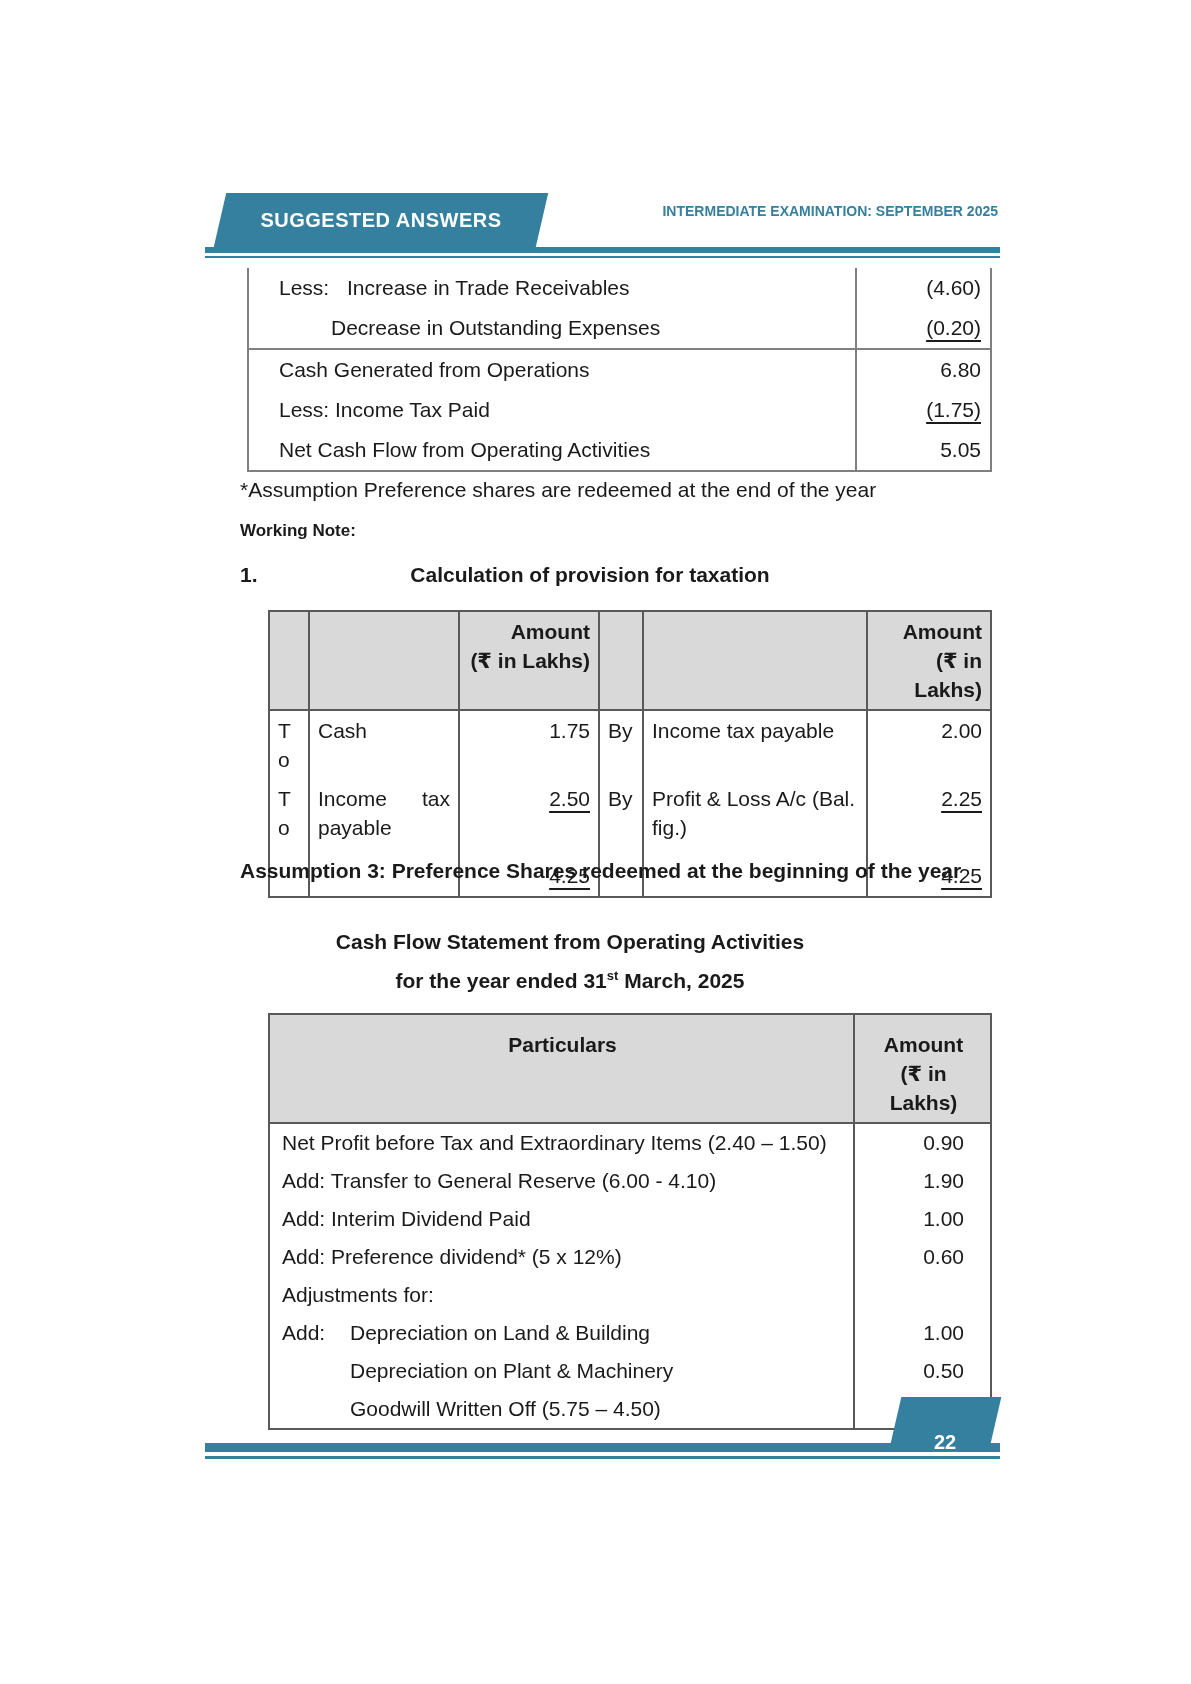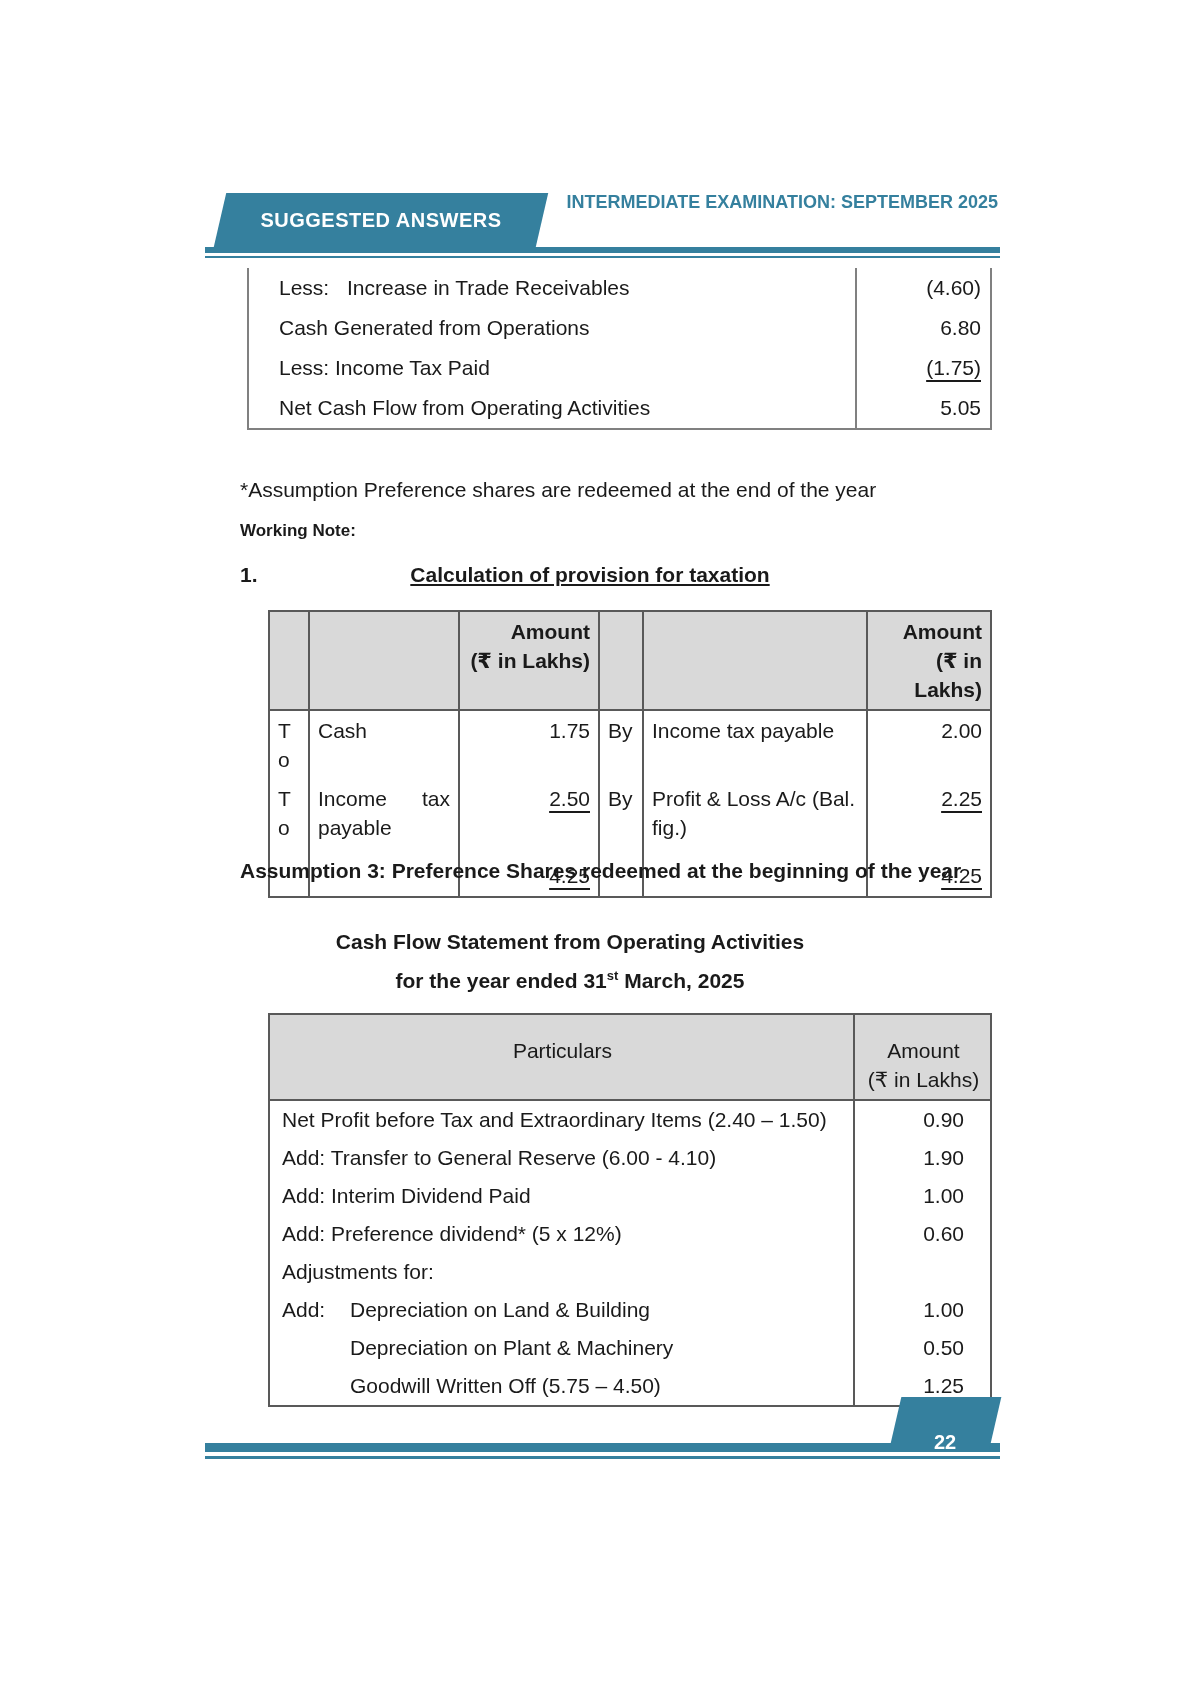--- a/index.html
+++ b/index.html
@@ -6,22 +6,22 @@
   body{font-family:"Liberation Sans","DejaVu Sans",sans-serif;color:#1a1a1a;}
   #page{position:relative;width:1191px;height:1684px;background:#fff;margin:0 auto;overflow:hidden;}
 
   
   .hdr-rule-thick{position:absolute;left:205px;top:247px;width:795px;height:6px;background:var(--accent-teal,#35809e);}
   .hdr-rule-thin{position:absolute;left:205px;top:256px;width:795px;height:2px;background:var(--accent-teal,#35809e);}
   .hdr-banner{position:absolute;left:220px;top:193px;width:322px;height:54px;}
   .hdr-banner-bg{position:absolute;inset:0;background:var(--accent-teal,#35809e);transform:skewX(-13deg);}
   .hdr-banner-label{position:absolute;inset:0;display:flex;align-items:center;justify-content:center;
     color:#fff;font-weight:bold;font-size:20px;letter-spacing:.5px;}
-  .hdr-title{position:absolute;top:192px;right:193px;color:var(--accent-teal,#35809e);
-    font-weight:bold;font-size:18px;white-space:nowrap;}
+  .hdr-title{position:absolute;top:203px;right:193px;color:var(--accent-teal,#35809e);
+    font-weight:bold;font-size:14px;white-space:nowrap;}
 
   
   table{border-collapse:collapse;table-layout:fixed;}
   td{font-size:21px;line-height:29px;vertical-align:top;word-wrap:break-word;}
   .num{text-align:right;}
   .u{ text-decoration:underline;text-decoration-thickness:2px;text-underline-offset:5px;}
   .prefix{display:inline-block;width:68px;}
 
   
   .tt{position:absolute;left:247px;top:268px;width:743px;}
@@ -39,32 +39,32 @@
     border-bottom:2px solid var(--border-dark,#595959);font-weight:bold;height:94px;}
   .wn tr.total td{border-bottom:2px solid var(--border-dark,#595959);padding-top:14px;height:50px;}
   .wn .justify{text-align:justify;}
   .amt-hdr span{display:block;text-align:right;}
 
   
   .bt{position:absolute;left:268px;top:1013px;width:722px;}
   .bt td{border:2px solid var(--border-dark,#595959);border-top:none;border-bottom:none;
     padding:4px 10px 5px 12px;height:38px;box-sizing:border-box;}
   .bt tr.hdr td{background:var(--table-header-bg,#d9d9d9);border-top:2px solid var(--border-dark,#595959);
-    border-bottom:2px solid var(--border-dark,#595959);font-weight:normal;text-align:center;height:72px;padding-top:21px;}
+    border-bottom:2px solid var(--border-dark,#595959);font-weight:bold;text-align:center;height:72px;padding-top:15px;}
   .bt tr.last td{border-bottom:2px solid var(--border-dark,#595959);}
   .bt td.num{padding-right:26px;}
   .bt .indent{padding-left:80px;}
   .bt .amt-hdr span{text-align:center;}
 
   
   .note-line{position:absolute;left:240px;top:478px;width:752px;font-size:21px;}
   .wn-heading{position:absolute;left:240px;top:521px;font-size:17px;font-weight:bold;}
   .h-num{position:absolute;left:240px;top:563px;width:700px;font-size:21px;font-weight:bold;}
   .h-num .num-label{position:absolute;left:0;top:0;}
-  .h-num .num-title{display:block;text-align:center;text-decoration:underline;}
+  .h-num .num-title{display:block;text-align:center;}
   .assump3{position:absolute;left:240px;top:852px;width:748px;font-size:21px;font-weight:bold;
     text-align:justify;line-height:37px;}
   .stmt-title{position:absolute;left:220px;top:930px;width:700px;text-align:center;font-size:21px;font-weight:bold;}
   .stmt-sub{position:absolute;left:220px;top:968px;width:700px;text-align:center;font-size:21px;font-weight:bold;}
   .stmt-sub sup{font-size:13px;}
 
   
   .ftr-rule-thick{position:absolute;left:205px;top:1443px;width:795px;height:9px;background:var(--accent-teal,#35809e);}
   .ftr-rule-thin{position:absolute;left:205px;top:1456px;width:795px;height:3px;background:var(--accent-teal,#35809e);}
   .pg-box{position:absolute;left:895px;top:1397px;width:100px;height:55px;}
@@ -87,20 +87,24 @@
 
   <table class="tt">
     <colgroup>
         <col style="width:608px">
         <col style="width:135px">
       </colgroup>
     <tbody>
         <tr>
       <td><span class="prefix">Less:</span><span>Increase in Trade Receivables</span></td>
       <td class="num"><span>(4.60)</span></td>
+    </tr>
+    <tr class="rule">
+      <td class="indent"><span>Decrease in Outstanding Expenses</span></td>
+      <td class="num"><span class="u">(0.20)</span></td>
     </tr>
     <tr>
       <td><span>Cash Generated from Operations</span></td>
       <td class="num"><span>6.80</span></td>
     </tr>
     <tr>
       <td><span>Less: Income Tax Paid</span></td>
       <td class="num"><span class="u">(1.75)</span></td>
     </tr>
     <tr class="rule">

